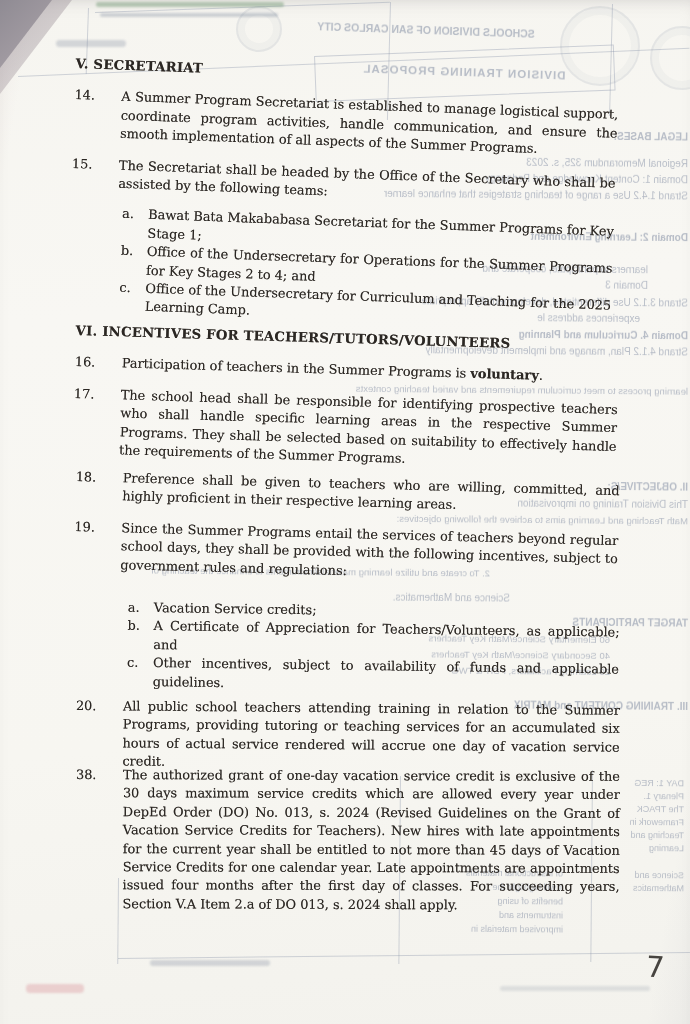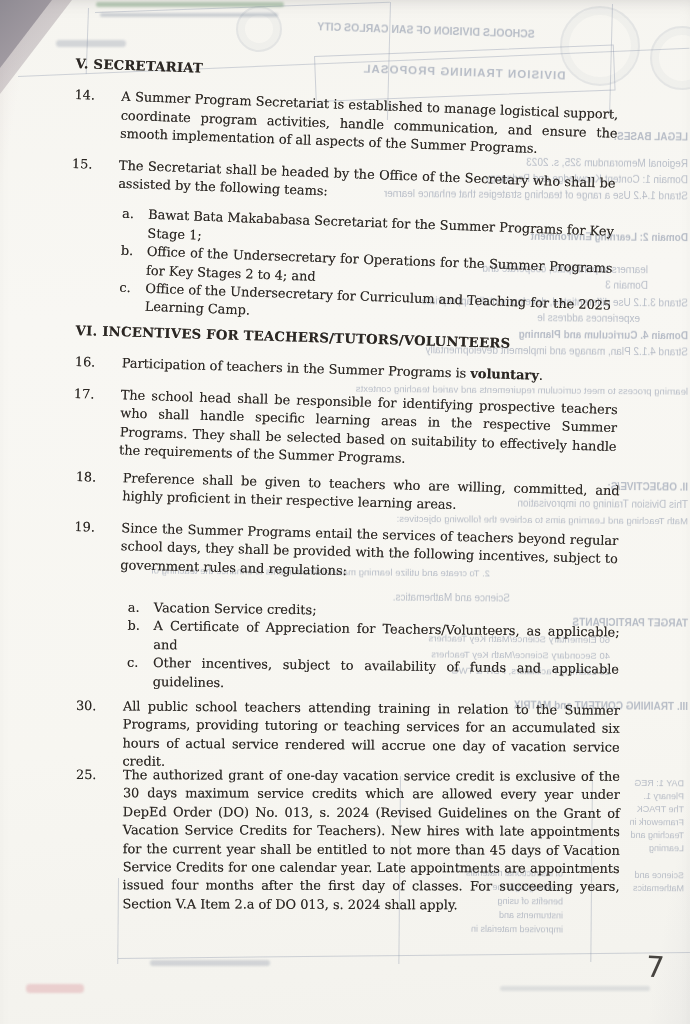--- a/index.html
+++ b/index.html
@@ -193,27 +193,27 @@
       </div>
       <div class="subitem">
         <span class="letter">c.</span>
         <span class="itext">Other incentives, subject to availability of funds and applicable guidelines.</span>
       </div>
     </div>
   </div>
 
   <div class="doc-group g5">
     <div class="para" style="margin-top:0">
-      <span class="num">30.</span>
+      <span class="num">20.</span>
       <span class="ptext">All public school teachers attending training in relation to the Summer Programs, providing tutoring or teaching services for an accumulated six hours of actual service rendered will accrue one day of vacation service credit.</span>
     </div>
   </div>
 
   <div class="doc-group g6">
     <div class="para" style="margin-top:0">
-      <span class="num">25.</span>
+      <span class="num">38.</span>
       <span class="ptext">The authorized grant of one-day vacation service credit is exclusive of the 30 days maximum service credits which are allowed every year under DepEd Order (DO) No. 013, s. 2024 (Revised Guidelines on the Grant of Vacation Service Credits for Teachers). New hires with late appointments for the current year shall be entitled to not more than 45 days of Vacation Service Credits for one calendar year. Late appointments are appointments issued four months after the first day of classes. For succeeding years, Section V.A Item 2.a of DO 013, s. 2024 shall apply.</span>
     </div>
   </div>
 
   <div class="page-number">7</div>
 
 </div>
 
 </body></html>

